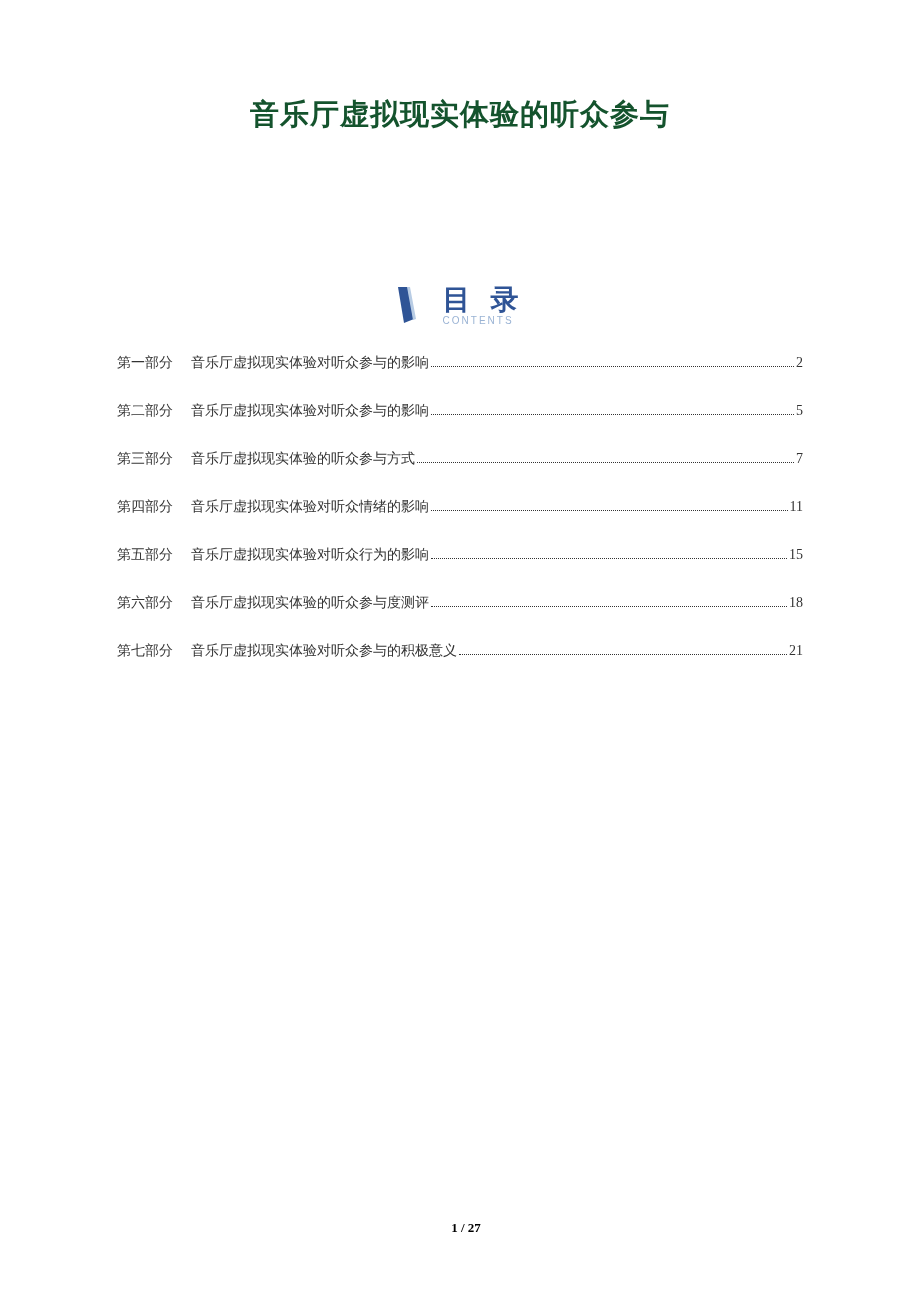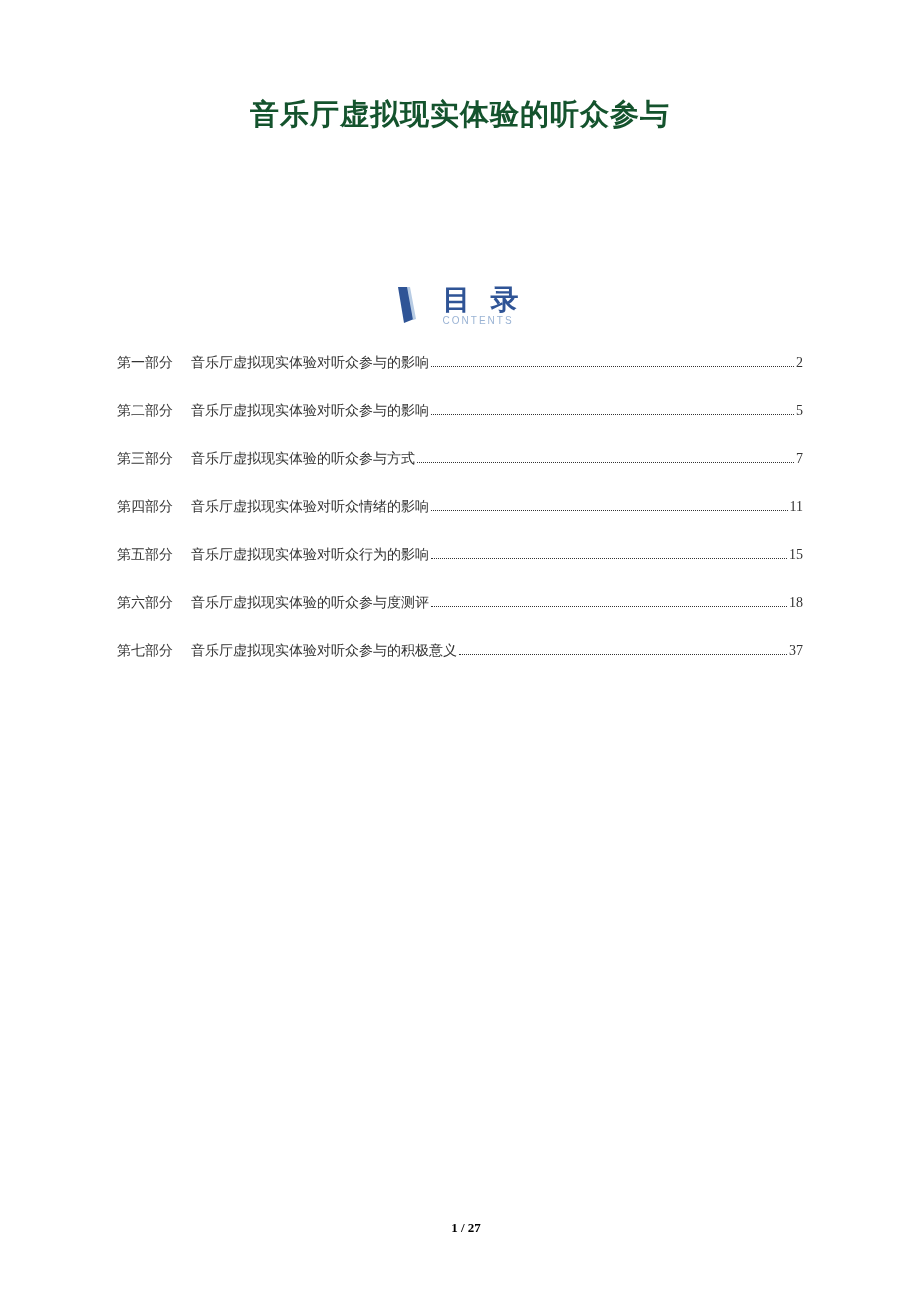--- a/index.html
+++ b/index.html
@@ -156,20 +156,20 @@
     <div class="toc-item">
       <span class="toc-part-label">第六部分</span>
       <span class="toc-item-title">音乐厅虚拟现实体验的听众参与度测评</span>
       <span class="toc-dots"></span>
       <span class="toc-page">18</span>
     </div>
     <div class="toc-item">
       <span class="toc-part-label">第七部分</span>
       <span class="toc-item-title">音乐厅虚拟现实体验对听众参与的积极意义</span>
       <span class="toc-dots"></span>
-      <span class="toc-page">37</span>
+      <span class="toc-page">21</span>
     </div>
   </div>
 </div>
 
 <div class="page-footer">
   <span>1</span><span> / </span><span>27</span>
 </div>
 
 </body></html>

